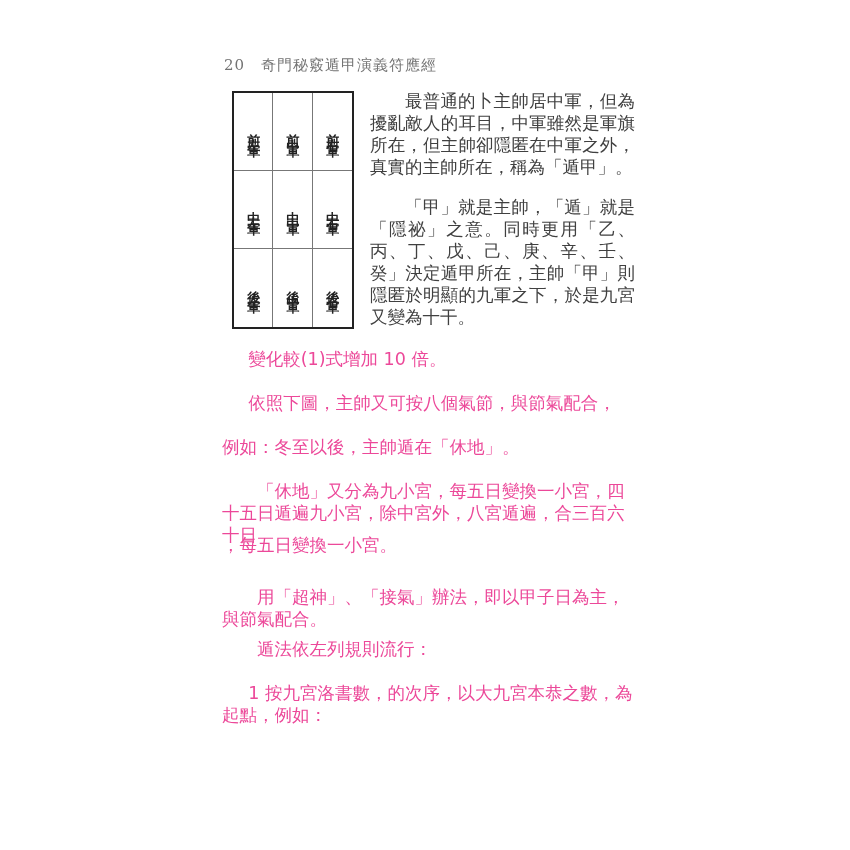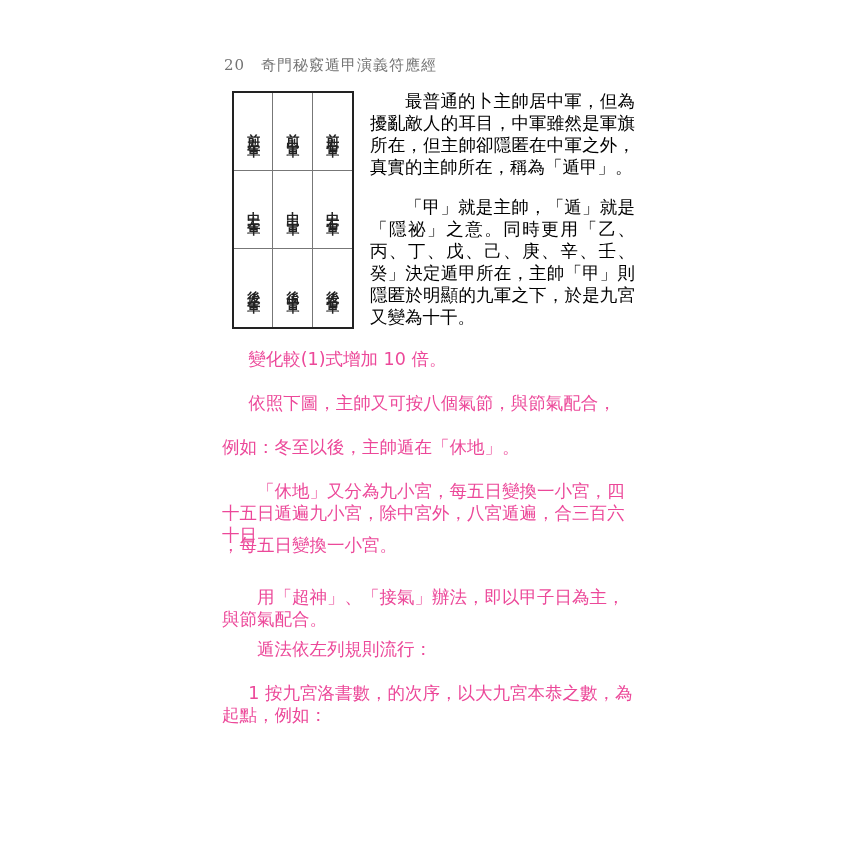--- a/index.html
+++ b/index.html
@@ -19,21 +19,21 @@
   }
   .cell {
     border-right: 1px solid #777; border-bottom: 1px solid #777;
     display: flex; align-items: center; justify-content: center;
     writing-mode: vertical-rl; font-size: 13px; letter-spacing: 6px; color: #222; font-weight: bold;
   }
   .cell:nth-child(3n) { border-right: none; }
   .cell:nth-child(n+7) { border-bottom: none; }
   .side {
     position: absolute; left: 370px; width: 265px; font-size: 17.5px; line-height: 22px; text-align: justify;
-    font-family: "DejaVu Sans", sans-serif; color: #000000;
+    font-family: "DejaVu Sans", sans-serif; color: #404040;
   }
   .full {
     position: absolute; left: 222px; width: 412px; font-size: 17.5px; line-height: 22px;
     font-family: "DejaVu Sans", sans-serif; color: #ec4899;
   }
   .indent { text-indent: 2em; }
   .indent1 { text-indent: 1.5em; }
   .p { margin: 0; }
 </style>
 </head>

